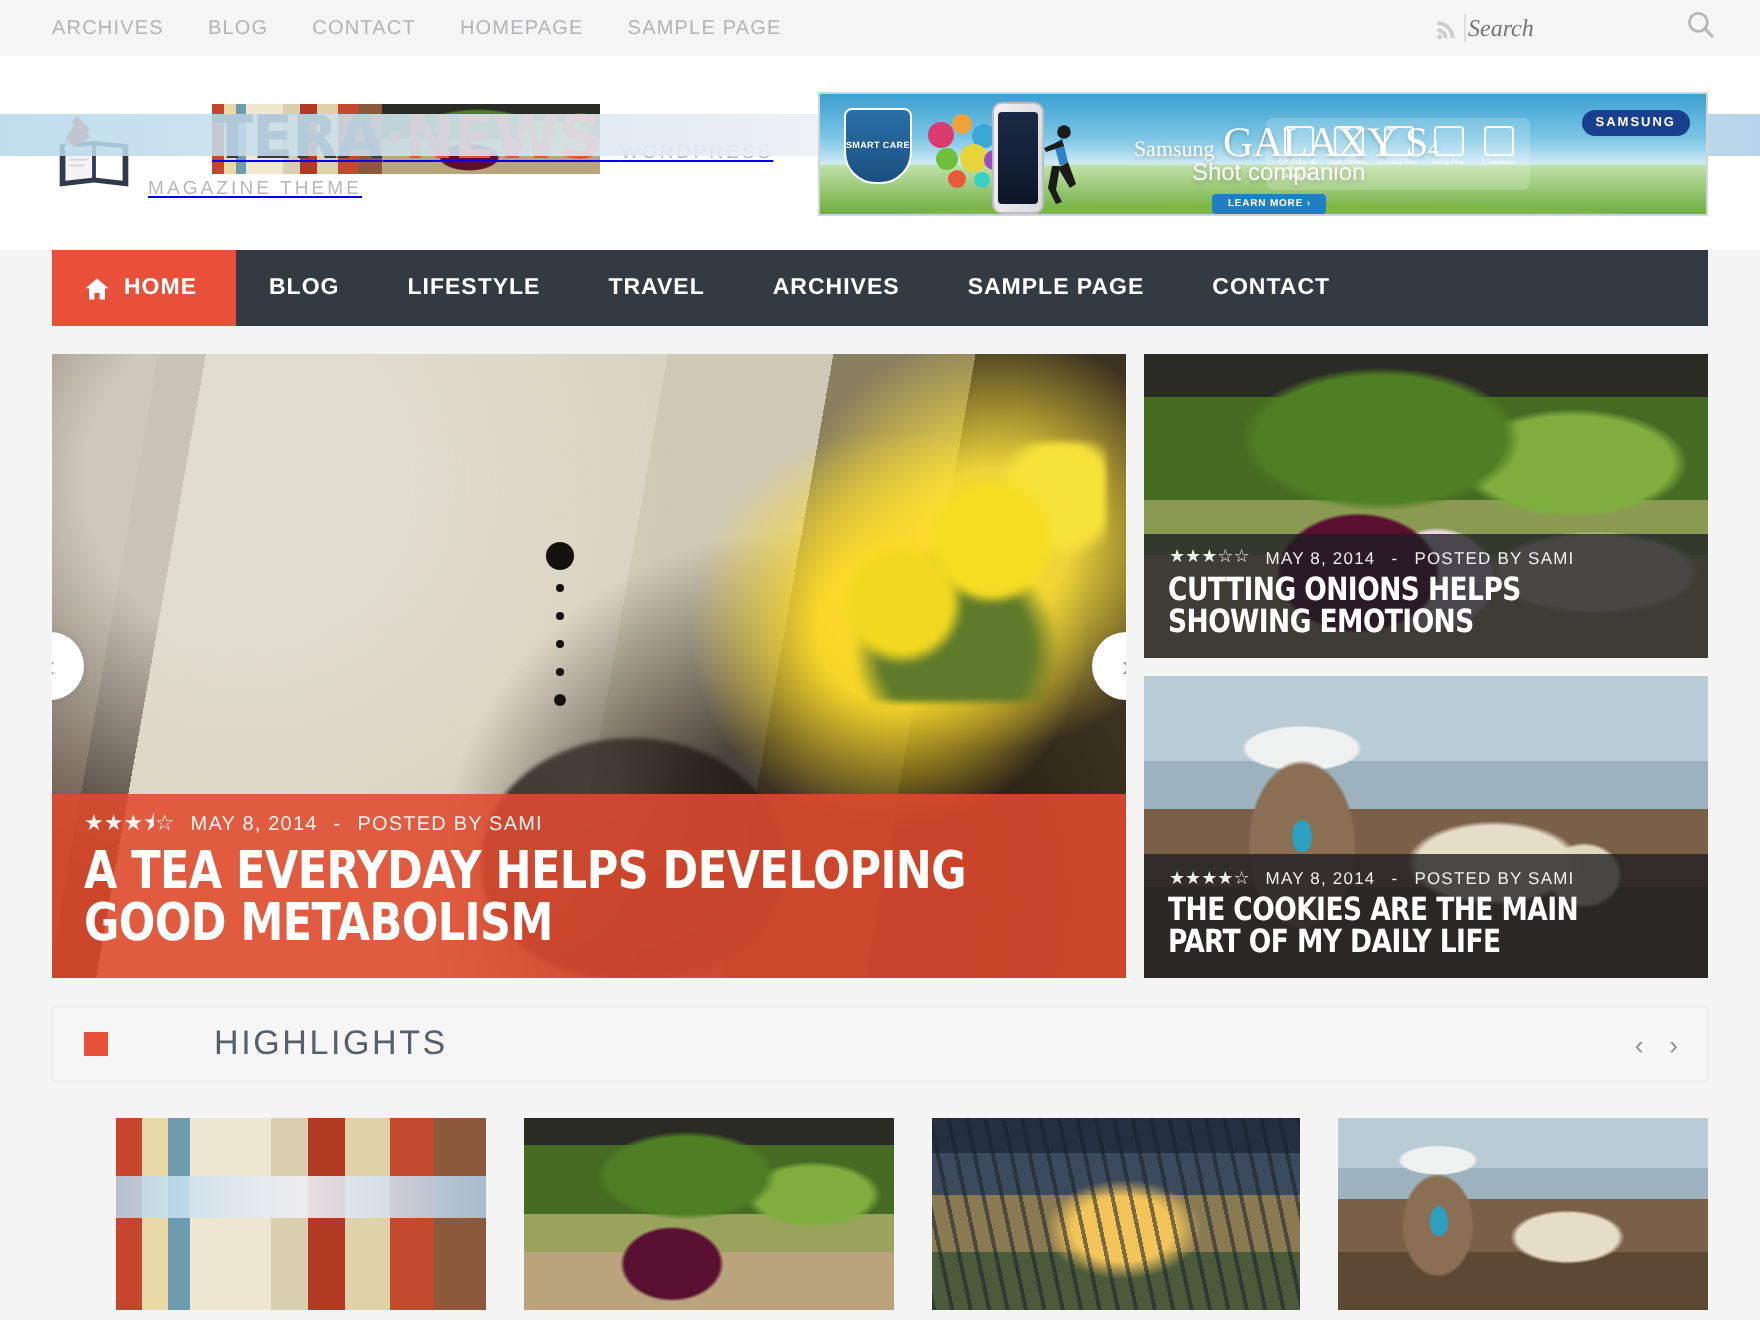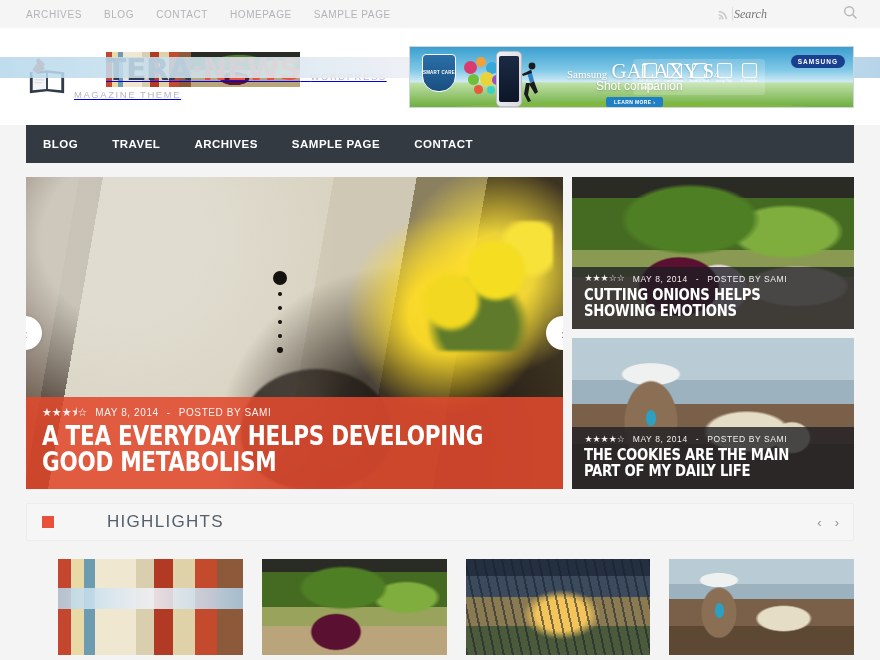--- a/index.html
+++ b/index.html
@@ -450,21 +450,28 @@
       <div class="feat">
           <div class="sq"></div>
           <span>S Translator</span>
         </div>
     </div>
     <div class="samsung-logo">SAMSUNG</div>
   </div>
 </div>
 
 <nav class="mainnav">
+  <a href="#" class="active">
+    <svg class="home-icon" viewBox="0 0 16 16">
+      <path d="M8 1.5 L15 7.6 h-2.1 v6.9 H9.6 V10.4 H6.4 v4.1 H3.1 V7.6 H1 Z" fill="#fff"></path>
+    </svg>
+    <span>HOME</span>
+  </a>
   <a href="#">BLOG</a>
+  <a href="#">LIFESTYLE</a>
   <a href="#">TRAVEL</a>
   <a href="#">ARCHIVES</a>
   <a href="#">SAMPLE PAGE</a>
   <a href="#">CONTACT</a>
 </nav>
 
 <div class="stage">
 
   <div class="slide-main">
     <div class="img-tea"></div>

